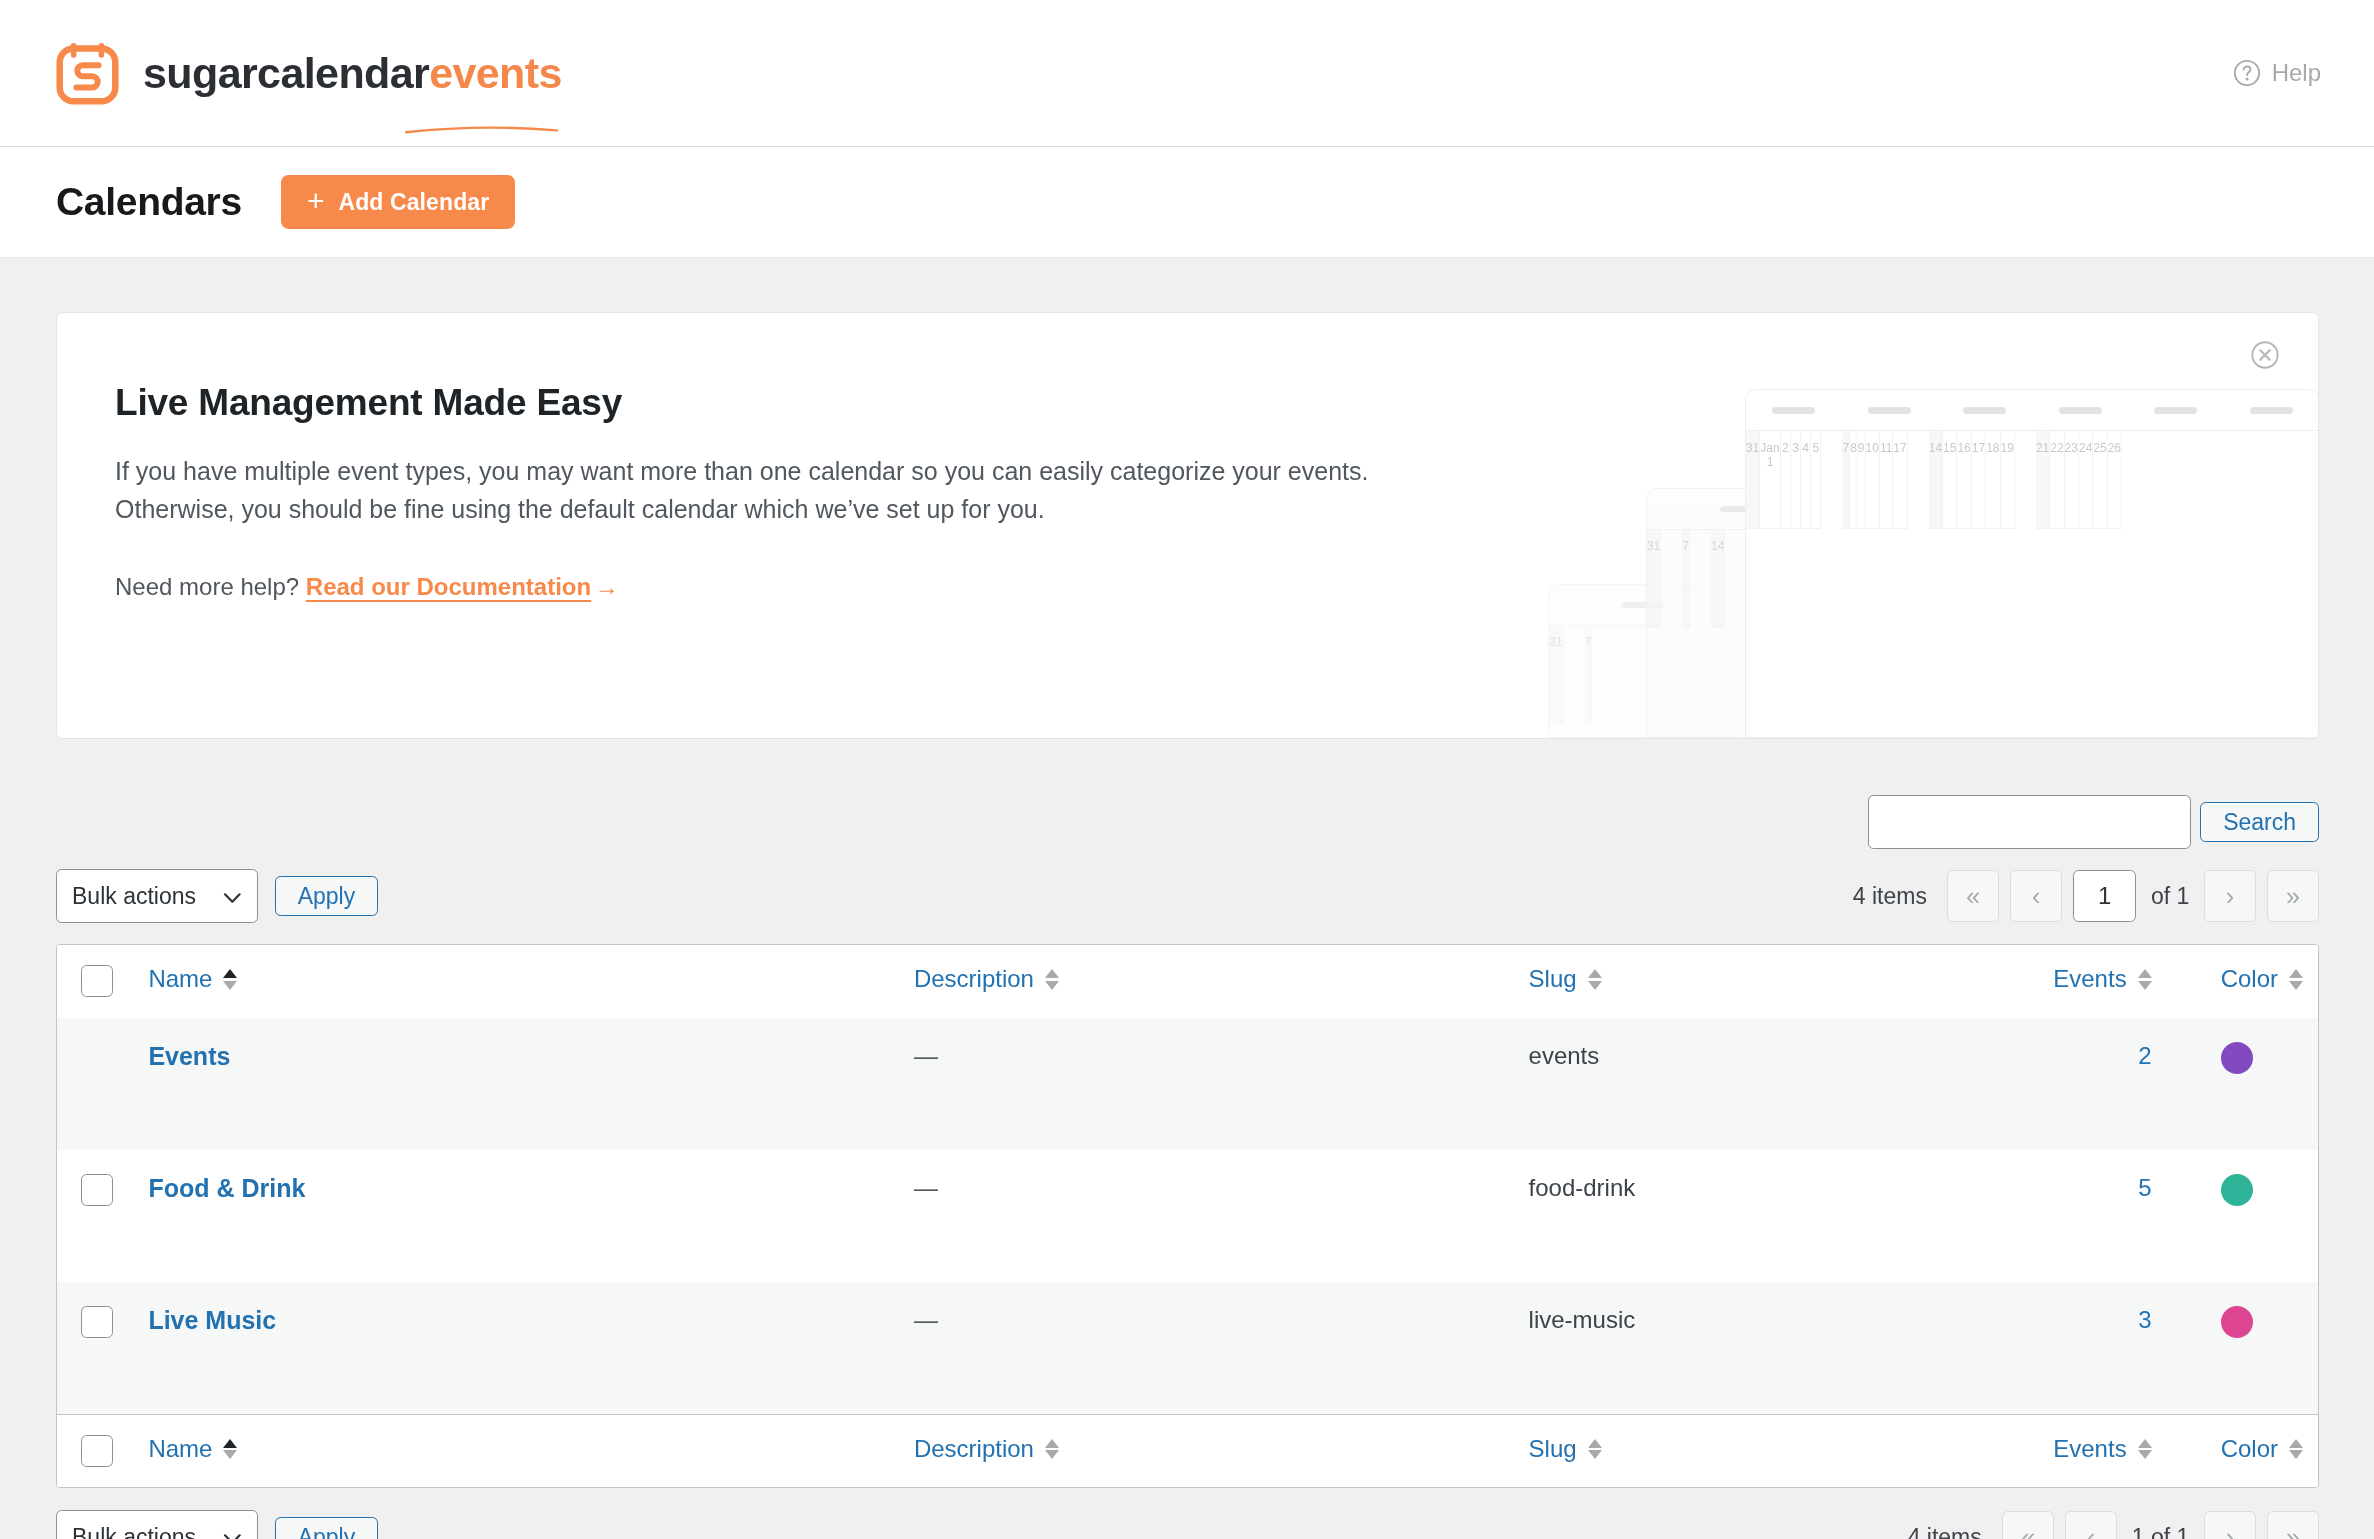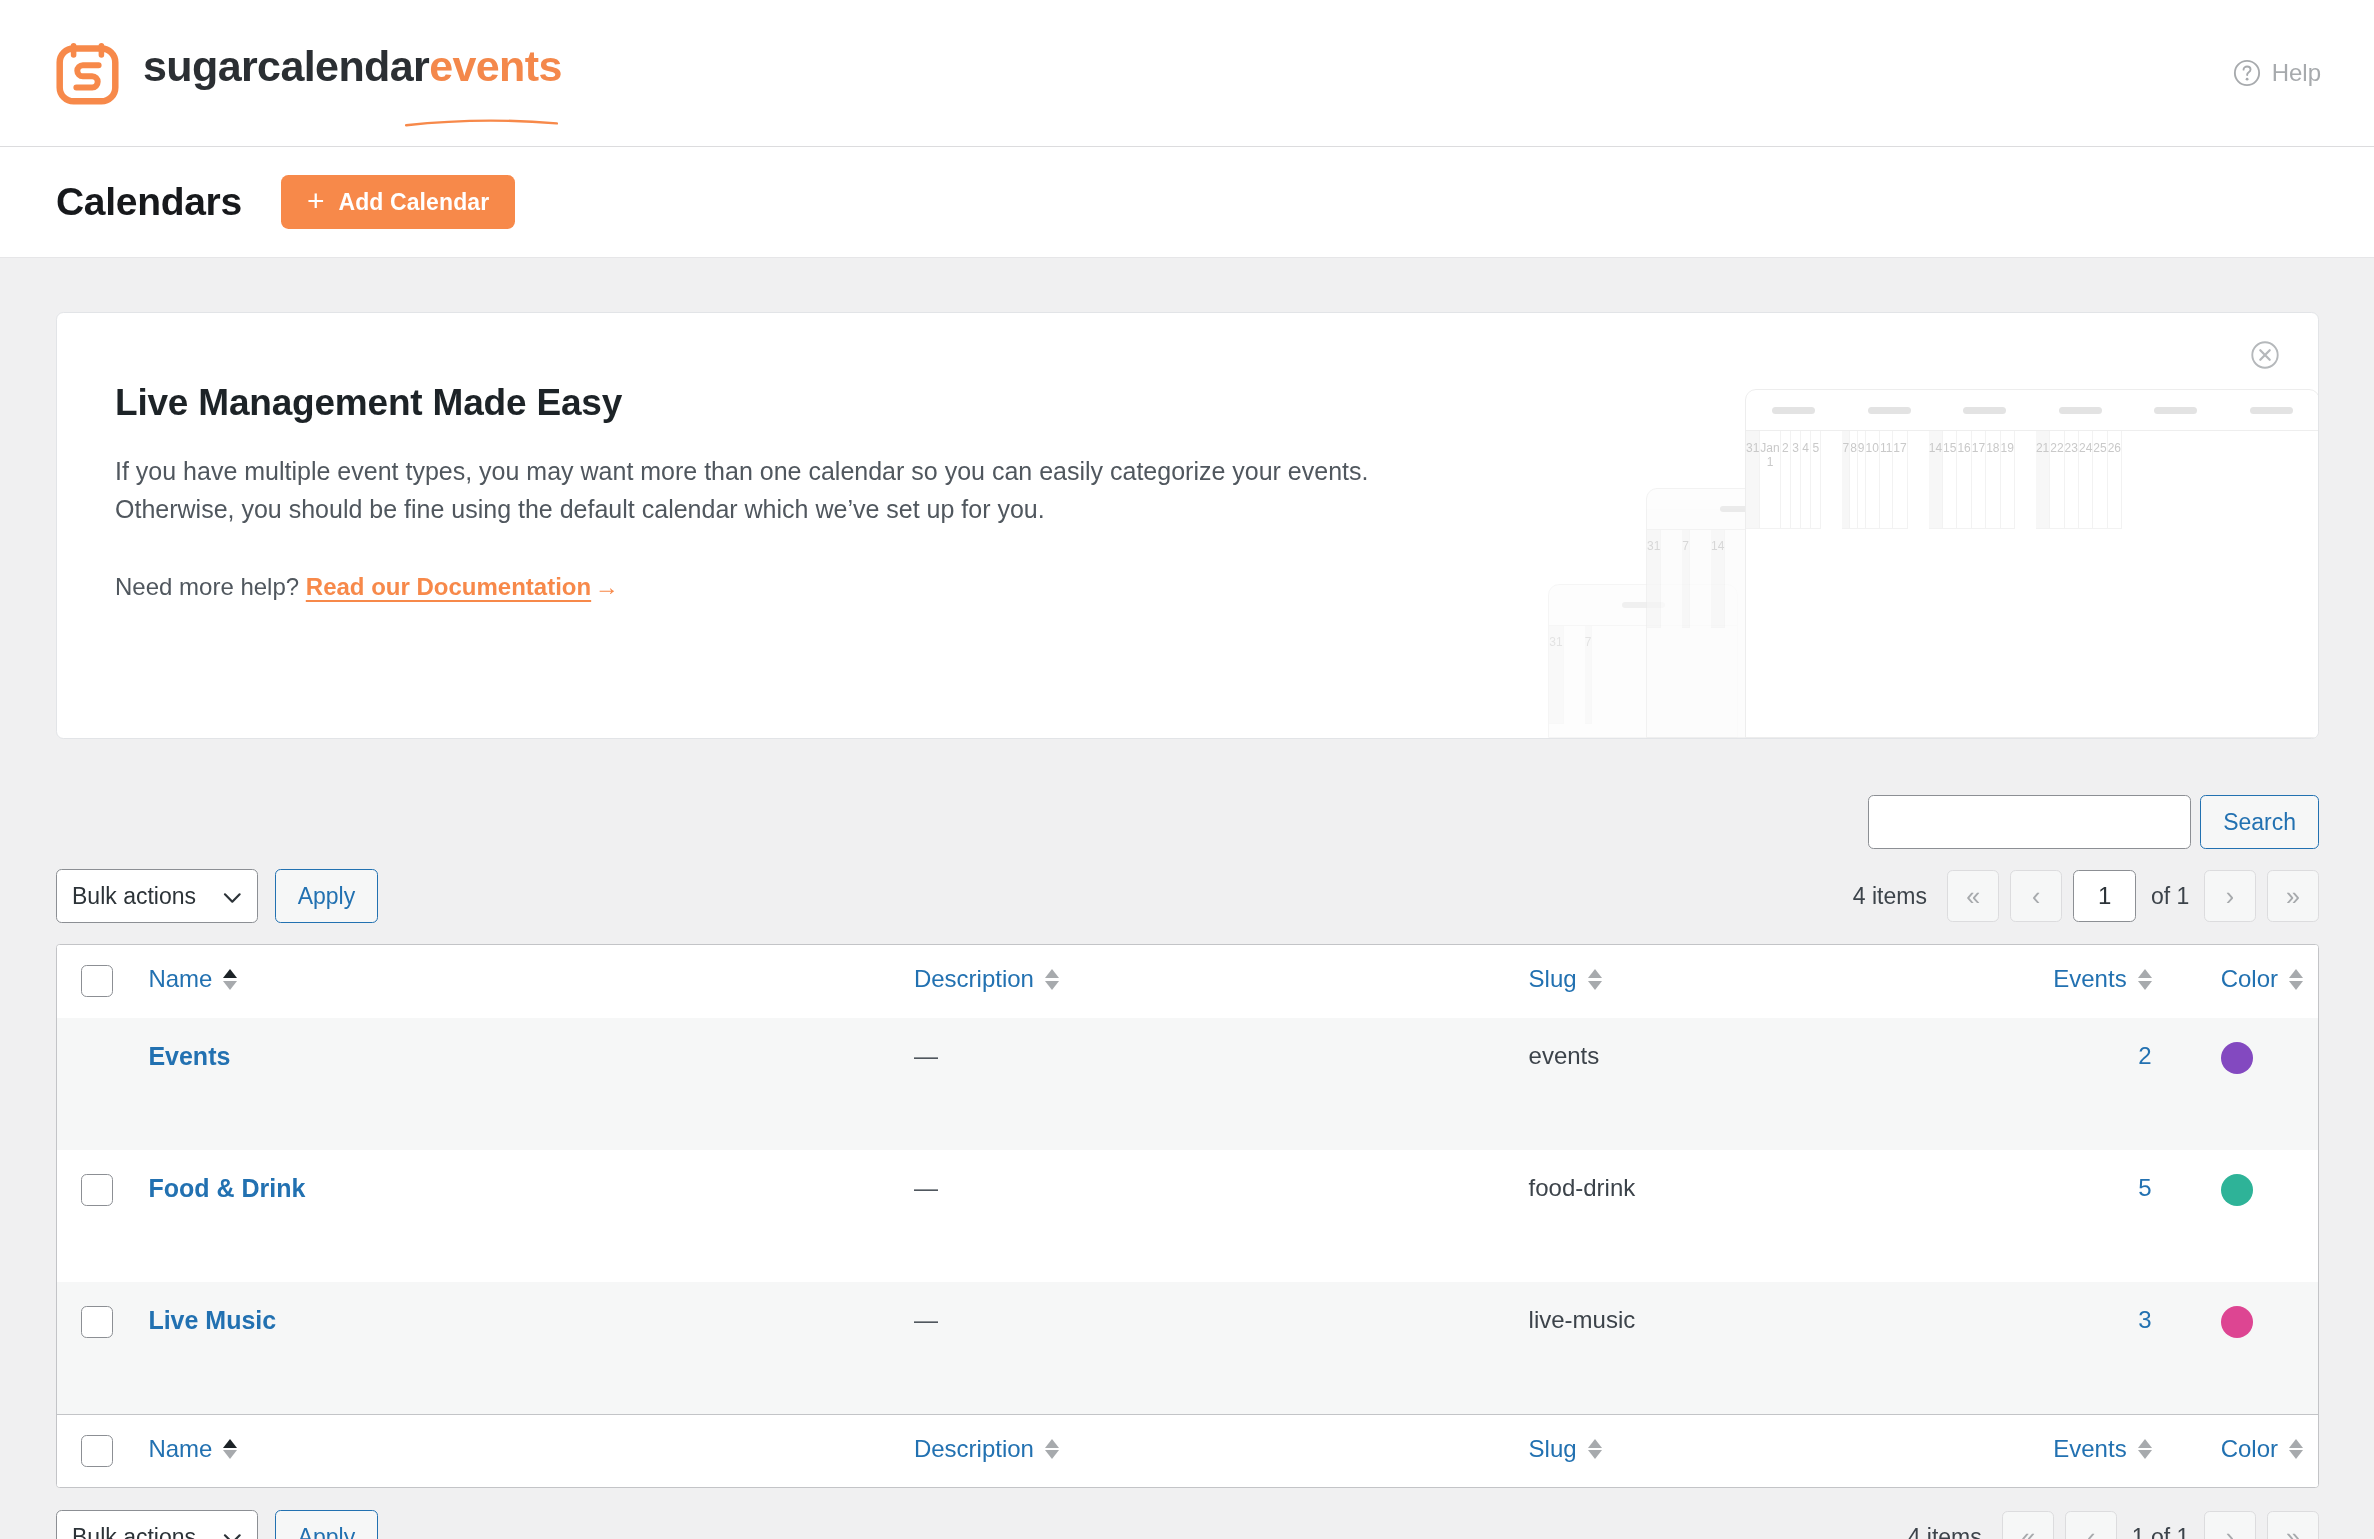--- a/index.html
+++ b/index.html
@@ -16,21 +16,21 @@
   
   .brandbar {
     height: 147px;
     background: #ffffff;
     border-bottom: 0.9px solid #dcdcde;
     display: flex;
     align-items: center;
     padding: 0 56px;
     position: relative;
   }
-  .brand { display: flex; align-items: flex-start; gap: 24px; }
+  .brand { display: flex; align-items: center; gap: 24px; }
   .brand-logo { width: 63px; height: 63px; flex: 0 0 63px; }
   .brand-text {
     font-size: 43px;
     font-weight: 700;
     letter-spacing: -0.6px;
     color: #2b2f33;
     position: relative;
     white-space: nowrap;
   }
   .brand-text .accent { color: #f4884b; }
@@ -183,21 +183,21 @@
     height: 54px;
     border: 0.9px solid #8c8f94;
     border-radius: 5.6px;
     background: #ffffff;
     font-size: 23px;
     padding: 0 11px;
     font-family: "Liberation Sans", sans-serif;
     color: #2c3338;
   }
   .btn-secondary {
-    height: 54px;
+    height: 40px;
     border: 0.9px solid #2271b1;
     border-radius: 5.6px;
     background: #f6f7f7;
     color: #2271b1;
     font-size: 23px;
     padding: 0 22px;
     font-family: "Liberation Sans", sans-serif;
     cursor: pointer;
     white-space: nowrap;
   }

